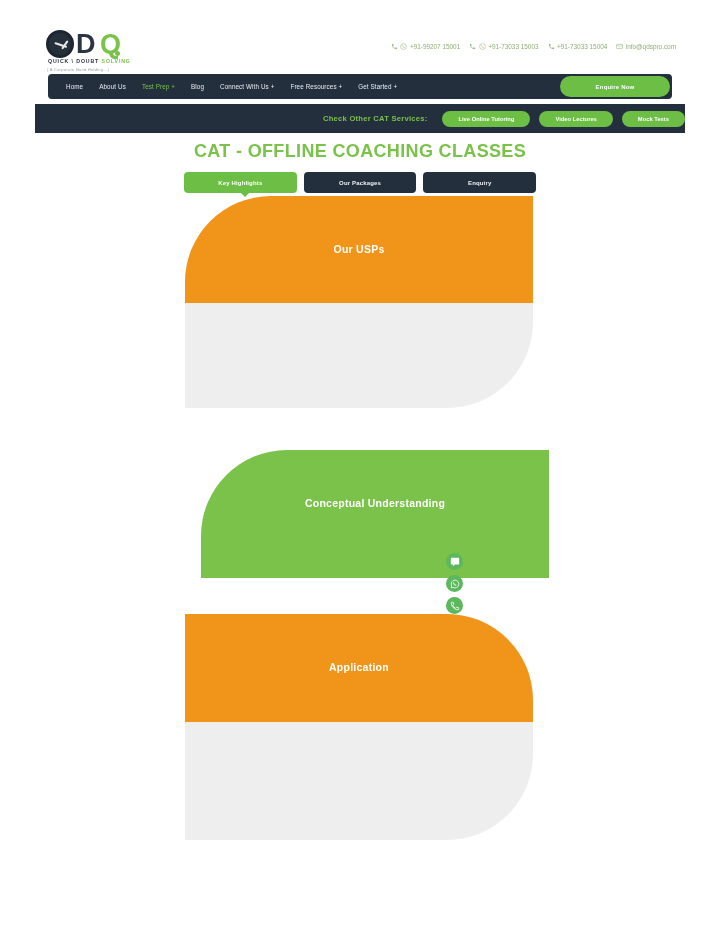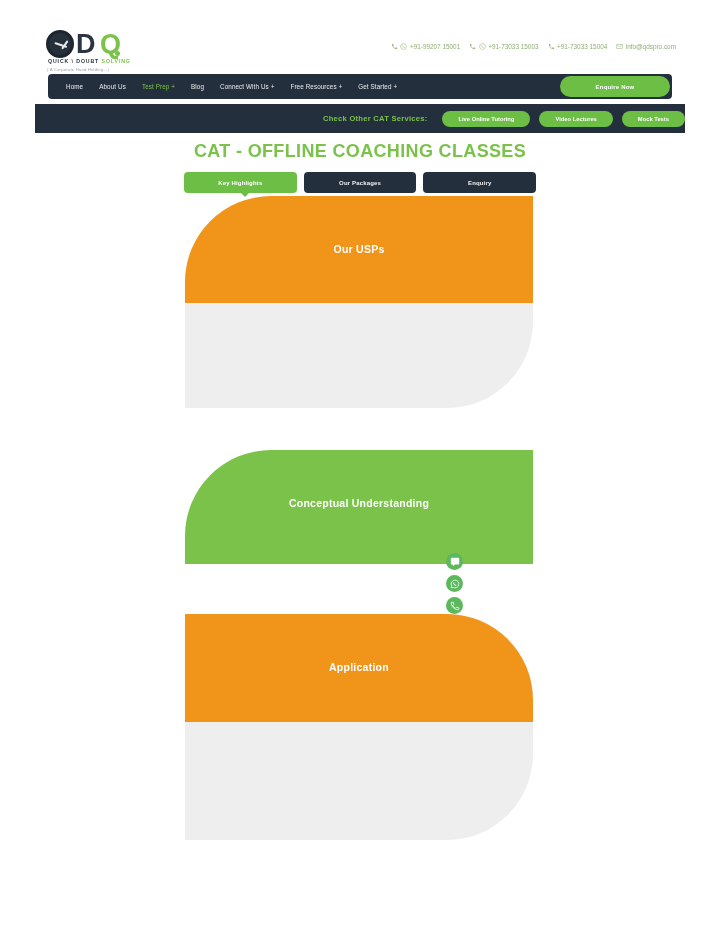--- a/index.html
+++ b/index.html
@@ -154,21 +154,21 @@
     background: #F1941A; border-top-left-radius: 86px;
   }
   #card-usps .bot {
     position: absolute; left: 0; top: 107px; width: 348px; height: 105px;
     background: #eeeeee; border-bottom-right-radius: 86px;
   }
 
   
   #card-concept { left: 185px; top: 450px; width: 348px; height: 114px; }
   #card-concept .top {
-    position: absolute; left: 0; top: 0; width: 348px; height: 114px;
+    position: absolute; left: 16px; top: 0; width: 348px; height: 128px;
     background: #7AC24A; border-top-left-radius: 86px;
   }
 
   
   #card-app { left: 185px; top: 614px; width: 348px; height: 226px; }
   #card-app .top {
     position: absolute; left: 0; top: 0; width: 348px; height: 108px;
     background: #F1941A; border-top-right-radius: 86px;
   }
   #card-app .bot {

